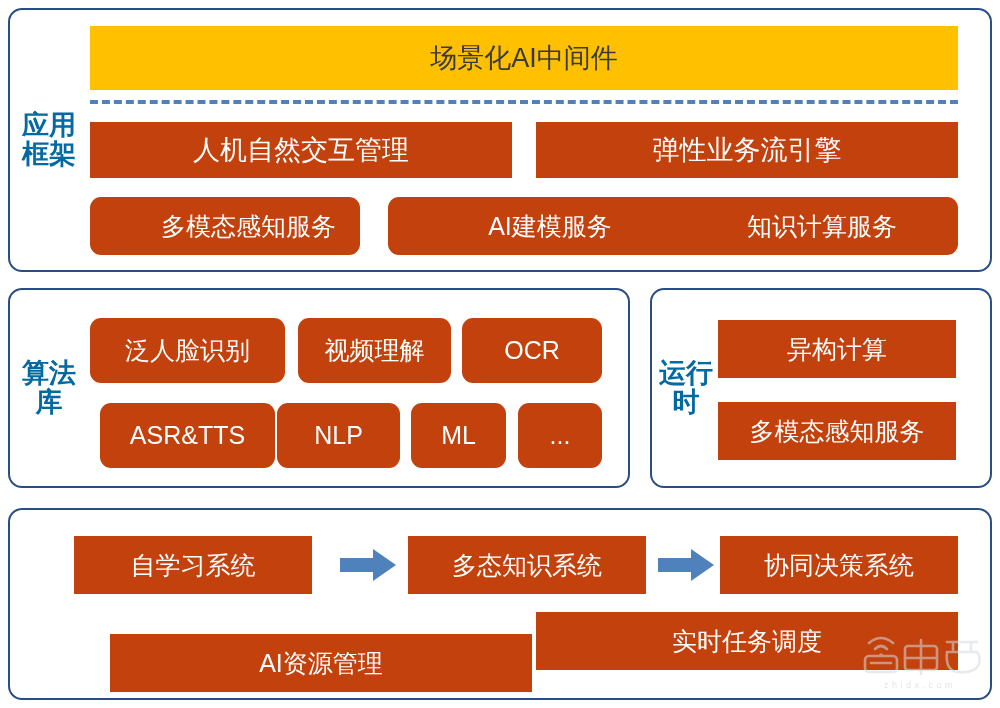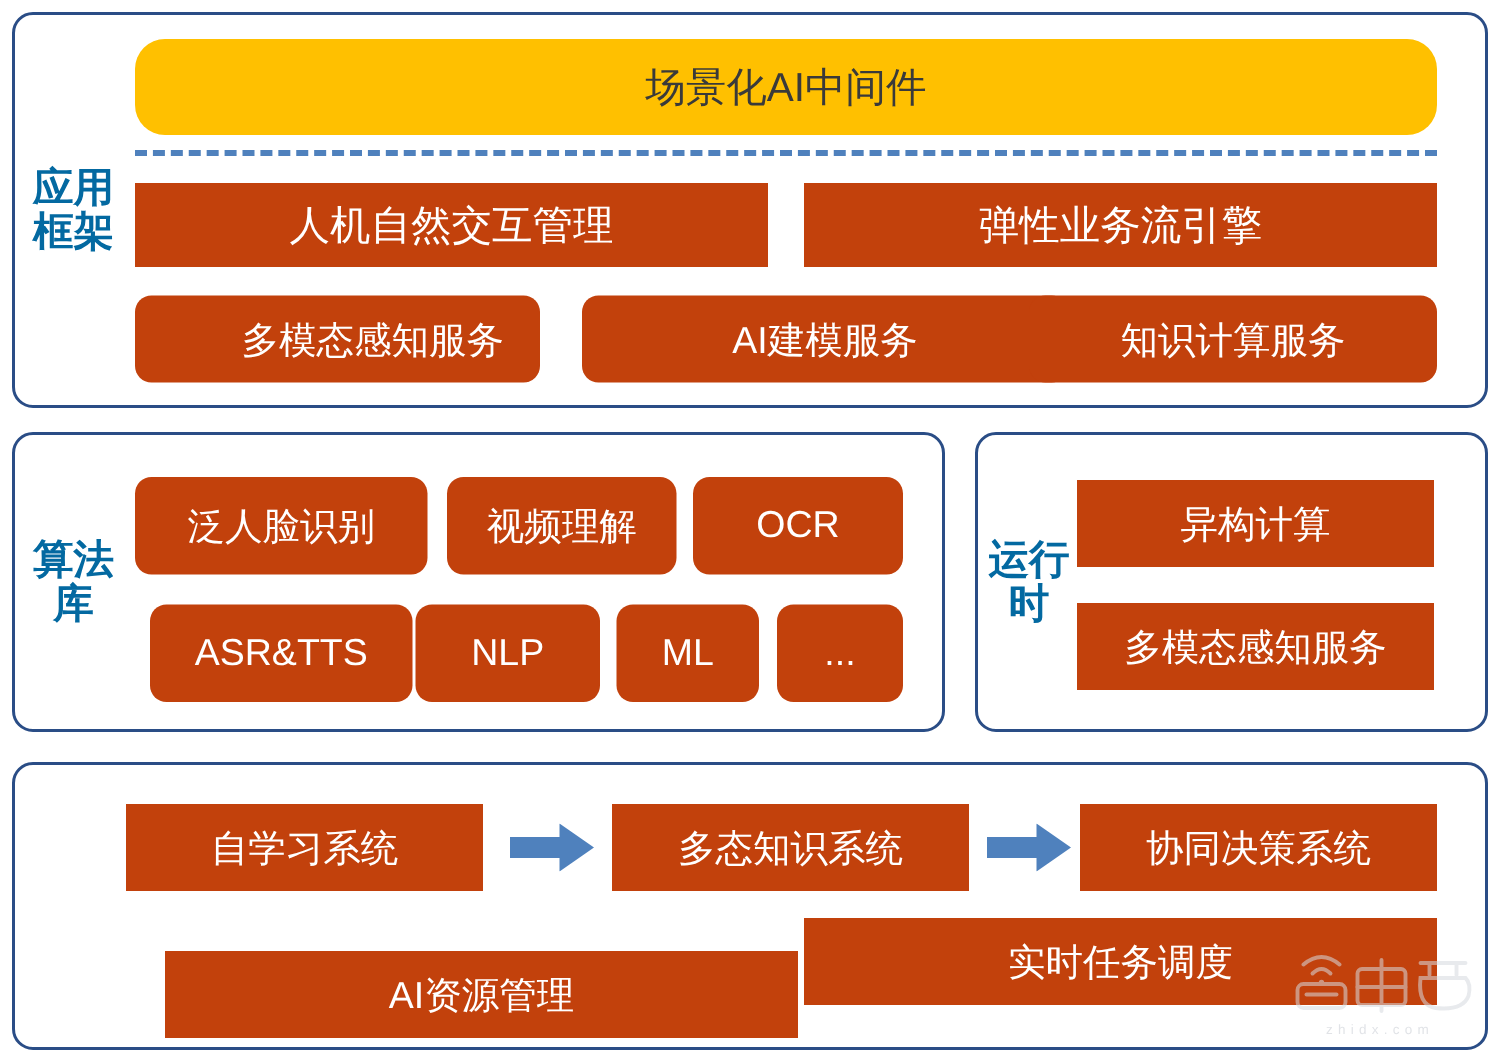--- a/index.html
+++ b/index.html
@@ -51,21 +51,20 @@
     display: flex;
     align-items: center;
     justify-content: center;
     color: #ffffff;
     text-align: center;
     background: #c2410c;
   }
   .box.gold {
     background: #ffc000;
     color: #3a3a3a;
-    border-radius: 20px;
   }
   .box.rounded { border-radius: 11px; }
   .box.sq { border-radius: 0; }
 
   .t-lg  { font-size: 27px; }
   .t-md  { font-size: 25px; }
 
   
   .dashed {
     position: absolute;
@@ -144,21 +143,21 @@
 时</div>
 
   <div class="box sq t-md" style="left:718px; top:320px; width:238px; height:58px;">异构计算</div>
 
   <div class="box sq t-md" style="left:718px; top:402px; width:238px; height:58px;">多模态感知服务</div>
 
   <div class="panel" style="left:8px; top:508px; width:984px; height:192px;">
   </div>
 
 
-  <div class="box sq t-md" style="left:84px; top:536px; width:238px; height:58px;">自学习系统</div>
+  <div class="box sq t-md" style="left:74px; top:536px; width:238px; height:58px;">自学习系统</div>
 
   <div class="arrow" style="left:340px; top:549px; width:56px; height:32px;">
     <svg width="56" height="32" viewBox="0 0 56 32" xmlns="http://www.w3.org/2000/svg">
       <polygon points="0,9 33,9 33,0 56,16 33,32 33,23 0,23" fill="#4f81bd"></polygon>
     </svg>
   </div>
 
   <div class="box sq t-md" style="left:408px; top:536px; width:238px; height:58px;">多态知识系统</div>
 
   <div class="arrow" style="left:658px; top:549px; width:56px; height:32px;">

